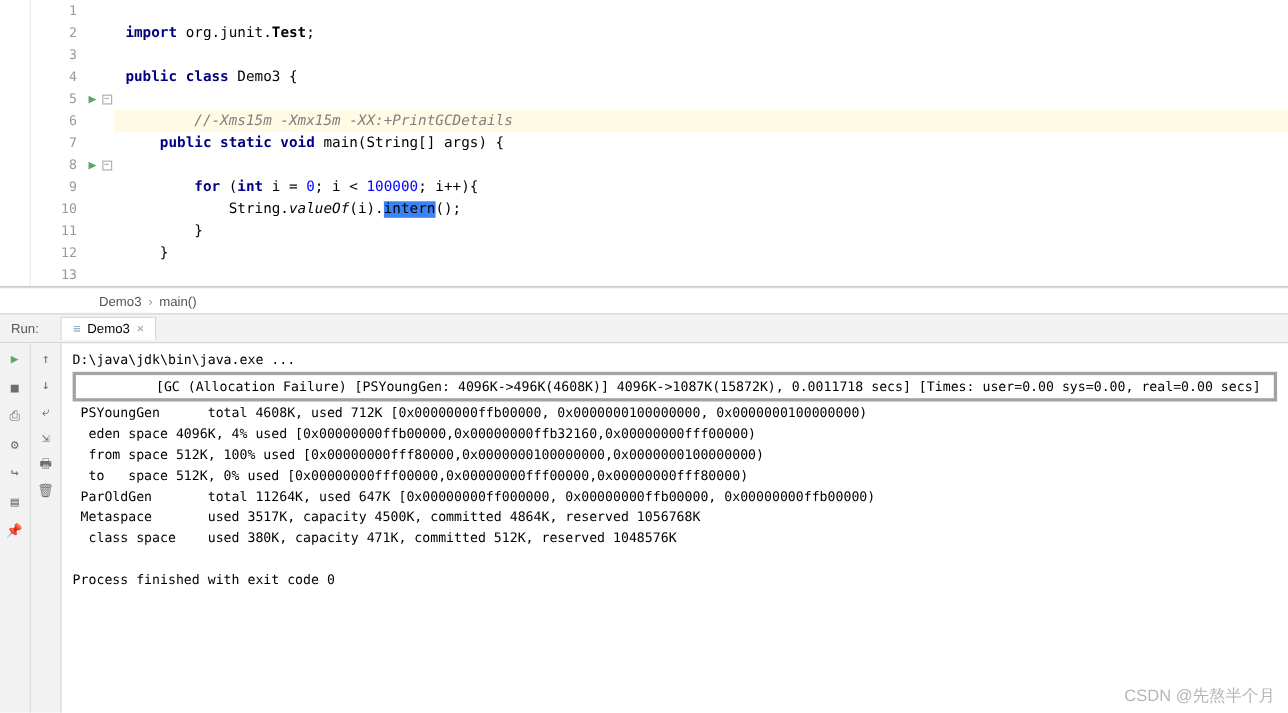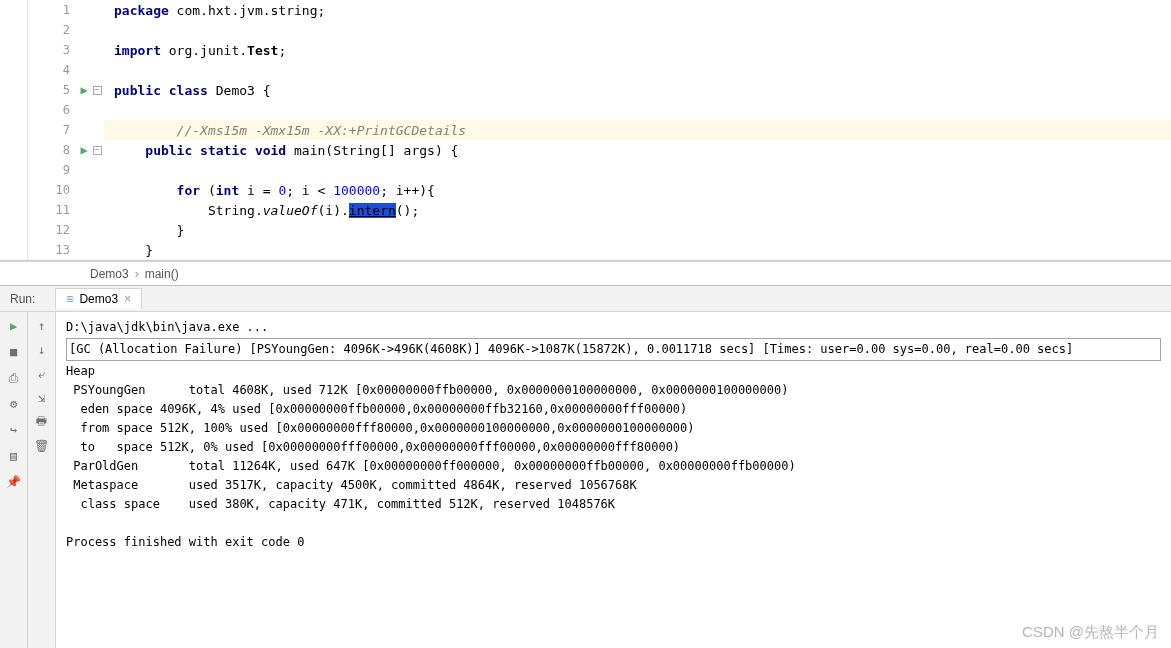--- a/index.html
+++ b/index.html
@@ -9,36 +9,36 @@
 .gutter { width: 50px; background: #fff; display: flex; flex-direction: column; }
 .gutter-row { height: 20px; display: flex; align-items: center; justify-content: flex-end; padding-right: 8px; position: relative; }
 .line-num { color: #999; font-size: 12px; }
 .code-area { flex: 1; display: flex; flex-direction: column; position: relative; }
 .code-line { height: 20px; display: flex; align-items: center; padding-left: 10px; white-space: pre; font-family: "Consolas", monospace; font-size: 13px; }
 .hl { background: #fffae3; }
 .kw { color: #000080; font-weight: bold; }
 .com { color: #808080; font-style: italic; }
 .it { font-style: italic; text-align: right; }
 .lit { color: #0000ff; }
-.warn { background: #1d4ed8; text-decoration: underline; }
+.warn { background: #3b82f6; }
 .breadcrumb { height: 24px; border-top: 1px solid #d4d4d4; display: flex; align-items: center; padding-left: 90px; font-size: 12px; color: #555; font-family: sans-serif; }
 .bc-sep { margin: 0 6px; color: #999; }
 .run-panel { flex: 1; display: flex; flex-direction: column; border-top: 1px solid #bdbdbd; }
 .run-header { height: 26px; background: #f2f2f2; border-bottom: 1px solid #d4d4d4; display: flex; align-items: center; padding-left: 10px; font-family: sans-serif; font-size: 12px; }
 .run-header .lbl { color: #555; margin-right: 20px; }
 .tab { background: #fff; border: 1px solid #d4d4d4; border-bottom: none; padding: 3px 10px; display: flex; align-items: center; gap: 6px; color: #000; }
 .tab .close { color: #999; cursor: pointer; }
 .run-body { flex: 1; display: flex; }
 .tool-col { width: 28px; background: #f2f2f2; border-right: 1px solid #d4d4d4; display: flex; flex-direction: column; align-items: center; padding-top: 6px; gap: 10px; }
 .tool-col2 { width: 28px; background: #f2f2f2; border-right: 1px solid #d4d4d4; display: flex; flex-direction: column; align-items: center; padding-top: 6px; gap: 8px; }
 .icon { width: 16px; height: 16px; display: flex; align-items: center; justify-content: center; color: #6e6e6e; }
 .play { color: #59a869; }
 .console { flex: 1; padding: 6px 10px; font-family: "Consolas", monospace; font-size: 12px; color: #000; overflow: hidden; }
 .console-line { white-space: pre; line-height: 19px; }
-.highlight-box { border: 1px solid #a3a3a3; padding: 1px 2px; margin: 1px 0; }
+.highlight-box { border: 3px solid #a3a3a3; padding: 1px 12px; margin: 1px 0; text-align: right; }
 .watermark { position: absolute; bottom: 6px; right: 12px; color: rgba(120,120,120,0.55); font-family: sans-serif; font-size: 15px; }
 .gutter-fold { width: 12px; display: flex; align-items: center; justify-content: center; }
 .fold-icon { width:9px; height:9px; border:1px solid #aaa; background:#fff; display:flex; align-items:center; justify-content:center; font-size:8px; color:#888; line-height:1; }
 .gw { display:flex; }
 </style>
 </head>
 <body>
 
 <div class="editor-area">
   <div class="left-strip"></div>
@@ -119,21 +119,20 @@
           </div>
         <div style="height:20px"></div>
           <div style="height:20px"></div>
           <div style="height:20px"></div>
           <div style="height:20px"></div>
           <div style="height:20px"></div>
       </div>
     </div>
   </div>
   <div class="code-area">
-    <div class="code-line"><span class="kw">package</span><span> com.hxt.jvm.string;</span></div>
     <div class="code-line"></div>
     <div class="code-line"><span class="kw">import</span><span> org.junit.</span><span style="font-weight:bold">Test</span><span>;</span></div>
     <div class="code-line"></div>
     <div class="code-line"><span class="kw">public class</span><span> Demo3 {</span></div>
     <div class="code-line"></div>
     <div class="code-line hl"><span class="com">        //-Xms15m -Xmx15m -XX:+PrintGCDetails</span></div>
     <div class="code-line"><span class="kw">    public static void</span><span> main(String[] args) {</span></div>
     <div class="code-line"></div>
     <div class="code-line"><span class="kw">        for</span><span> (</span><span class="kw">int</span><span> i = </span><span class="lit">0</span><span>; i &lt; </span><span class="lit">100000</span><span>; i++){</span></div>
     <div class="code-line"><span>            String.</span><span class="it">valueOf</span><span>(i).</span><span class="warn">intern</span><span>();</span></div>
@@ -173,21 +172,20 @@
       <div class="icon">⤶</div>
       <div class="icon">⇲</div>
       <div class="icon">🖶</div>
       <div class="icon">🗑</div>
     </div>
     <div class="console">
       <div class="console-line">D:\java\jdk\bin\java.exe ...</div>
       <div class="highlight-box">
         <div class="console-line">[GC (Allocation Failure) [PSYoungGen: 4096K-&gt;496K(4608K)] 4096K-&gt;1087K(15872K), 0.0011718 secs] [Times: user=0.00 sys=0.00, real=0.00 secs]</div>
       </div>
-      <div class="console-line">Heap</div>
       <div class="console-line"> PSYoungGen      total 4608K, used 712K [0x00000000ffb00000, 0x0000000100000000, 0x0000000100000000)</div>
       <div class="console-line">  eden space 4096K, 4% used [0x00000000ffb00000,0x00000000ffb32160,0x00000000fff00000)</div>
       <div class="console-line">  from space 512K, 100% used [0x00000000fff80000,0x0000000100000000,0x0000000100000000)</div>
       <div class="console-line">  to   space 512K, 0% used [0x00000000fff00000,0x00000000fff00000,0x00000000fff80000)</div>
       <div class="console-line"> ParOldGen       total 11264K, used 647K [0x00000000ff000000, 0x00000000ffb00000, 0x00000000ffb00000)</div>
       <div class="console-line"> Metaspace       used 3517K, capacity 4500K, committed 4864K, reserved 1056768K</div>
       <div class="console-line">  class space    used 380K, capacity 471K, committed 512K, reserved 1048576K</div>
       <div class="console-line" style="height:19px"></div>
       <div class="console-line">Process finished with exit code 0</div>
     </div>

